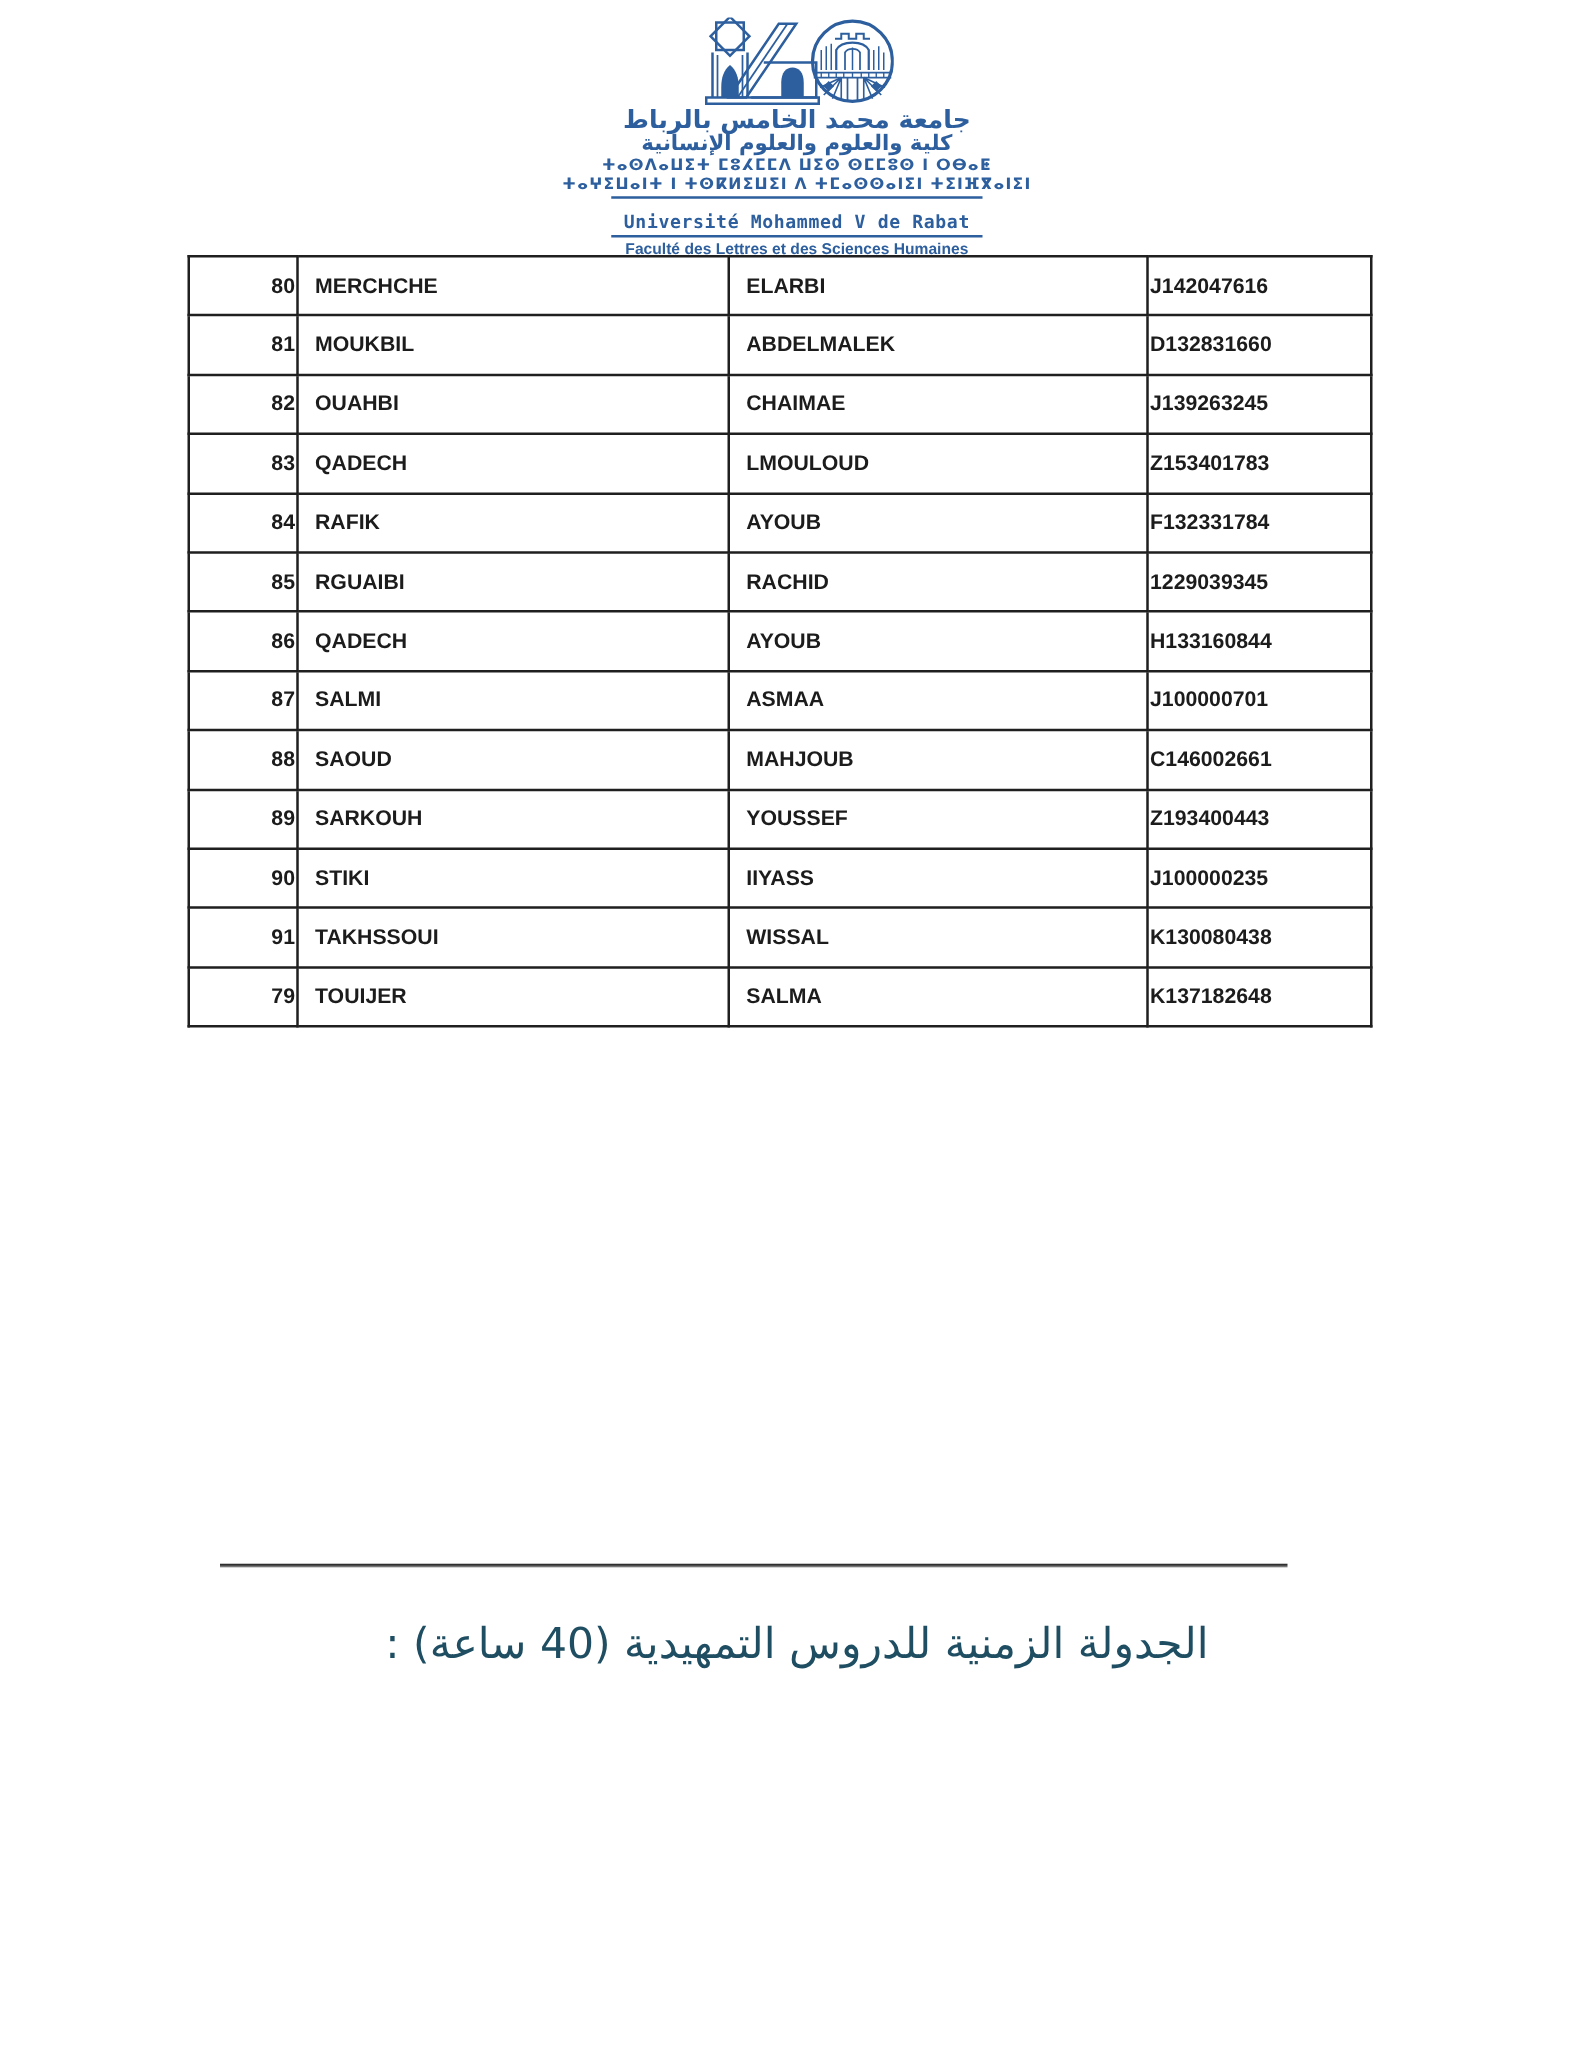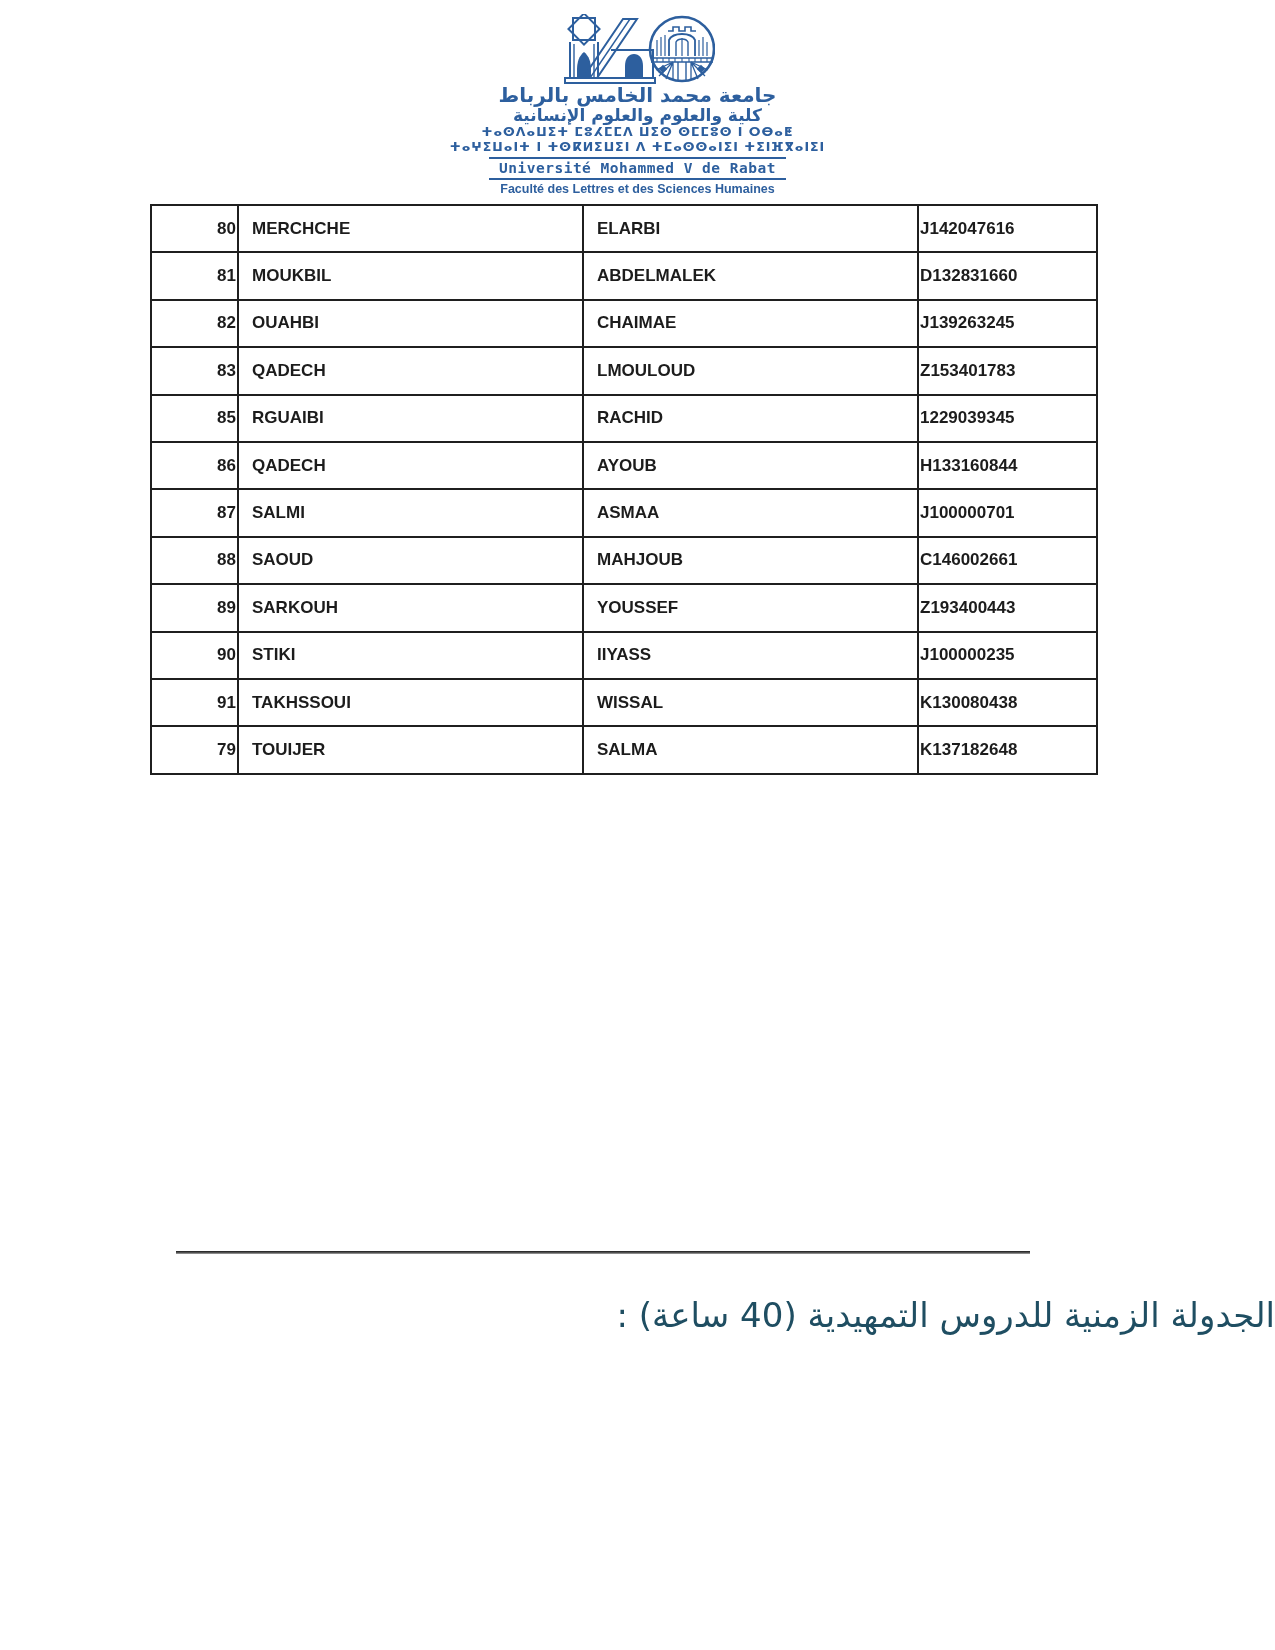--- a/index.html
+++ b/index.html
@@ -33,21 +33,21 @@
     direction: rtl;
   }
   .tif-line {
     font-family: "DejaVu Sans", sans-serif;
     font-size: 12.5px; font-weight: bold; line-height: 14.5px;
     letter-spacing: 1px;
   }
   .fr-box {
     display: inline-block;
     margin-top: 3px;
-    padding: 1px 10px 2px 10px;
+    padding: 11px 10px 2px 10px;
     border-top: 2px solid #2d5f9e;
     border-bottom: 2px solid #2d5f9e;
     font-family: "DejaVu Sans Mono", monospace;
     font-size: 14.5px; font-weight: bold;
     letter-spacing: 0.5px;
   }
   .fr-faculty {
     font-size: 12.5px; font-weight: bold; margin-top: 2px;
     font-family: "Liberation Sans", sans-serif;
   }
@@ -85,20 +85,21 @@
     height: 3px;
     background: linear-gradient(to bottom, #1a1a1a 0%, #555 55%, #aaa 100%);
   }
 
   
   .footer-heading {
     position: absolute;
     left: 0;
     top: 1284px;
     width: 100%;
+    text-align: center;
     direction: rtl;
     font-family: "DejaVu Sans", sans-serif;
     font-size: 34px;
     line-height: 62px;
     color: #1f4e62;
   }
 </style>
 </head>
 <body>
 
@@ -181,20 +182,26 @@
         <td class="c-first">CHAIMAE</td>
         <td class="c-id">J139263245</td>
       </tr>
       <tr>
         <td class="c-num">83</td>
         <td class="c-last">QADECH</td>
         <td class="c-first">LMOULOUD</td>
         <td class="c-id">Z153401783</td>
       </tr>
       <tr>
+        <td class="c-num">84</td>
+        <td class="c-last">RAFIK</td>
+        <td class="c-first">AYOUB</td>
+        <td class="c-id">F132331784</td>
+      </tr>
+      <tr>
         <td class="c-num">85</td>
         <td class="c-last">RGUAIBI</td>
         <td class="c-first">RACHID</td>
         <td class="c-id">1229039345</td>
       </tr>
       <tr>
         <td class="c-num">86</td>
         <td class="c-last">QADECH</td>
         <td class="c-first">AYOUB</td>
         <td class="c-id">H133160844</td>

